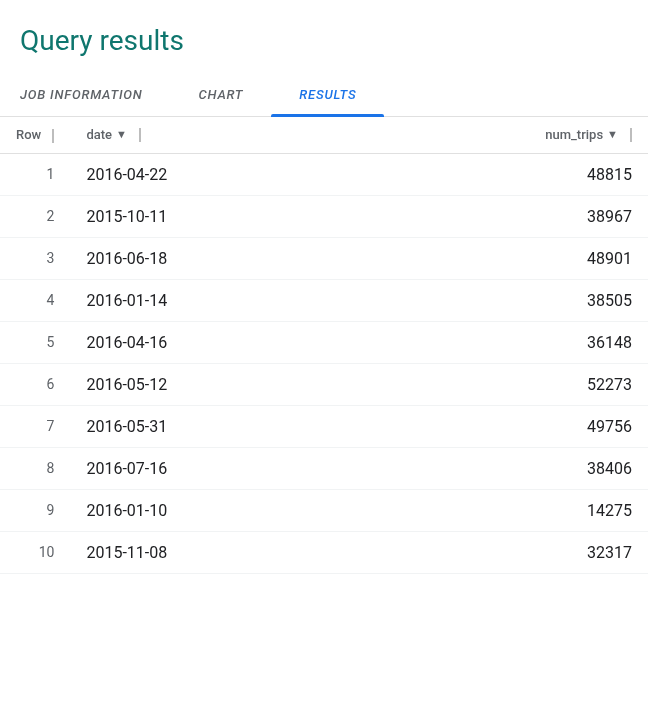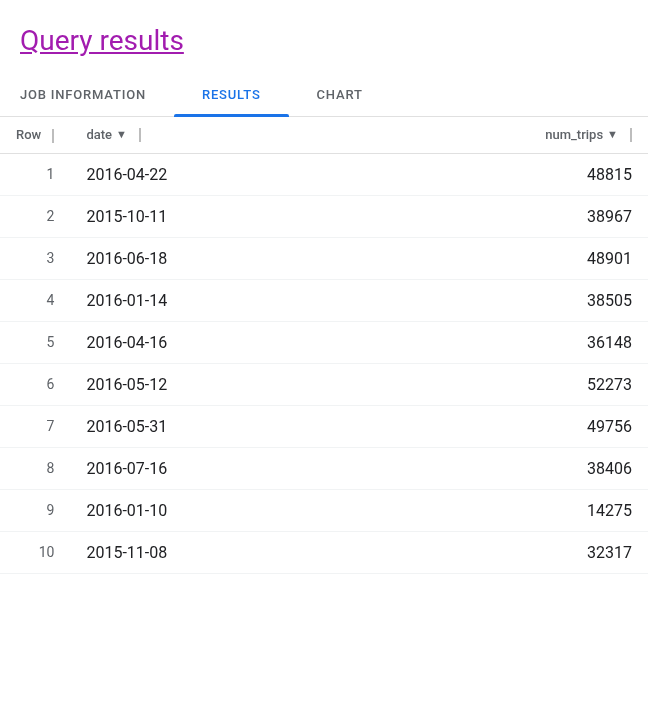--- a/index.html
+++ b/index.html
@@ -12,29 +12,29 @@
       font-family: 'Roboto', Arial, sans-serif;
       background: #fff;
       color: #333;
       width: 648px;
       min-height: 722px;
     }
 
     .page-title {
       font-size: 28px;
       font-weight: 400;
-      color: #a21caf;
+      color: #0f766e;
       padding: 24px 20px 16px 20px;
-      text-decoration: underline;
     }
 
     .tabs-container {
       display: flex;
       border-bottom: 1px solid #e0e0e0;
       padding: 0 0px;
+      font-style: italic;
     }
 
     .tab {
       padding: 14px 28px;
       font-size: 13px;
       font-weight: 500;
       color: #5f6368;
       cursor: pointer;
       letter-spacing: 0.8px;
       text-transform: uppercase;
@@ -150,22 +150,22 @@
       text-align: right;
     }
   </style>
 </head>
 <body>
 
 <h1 class="page-title">Query results</h1>
 
 <div class="tabs-container">
   <div class="tab">JOB INFORMATION</div>
+  <div class="tab">CHART</div>
   <div class="tab active">RESULTS</div>
-  <div class="tab">CHART</div>
 </div>
 
 <div class="table-wrapper">
   <table>
     <thead>
       <tr>
         <th class="col-row">
           <span>Row</span>
           <span class="resize-handle"></span>
         </th>

